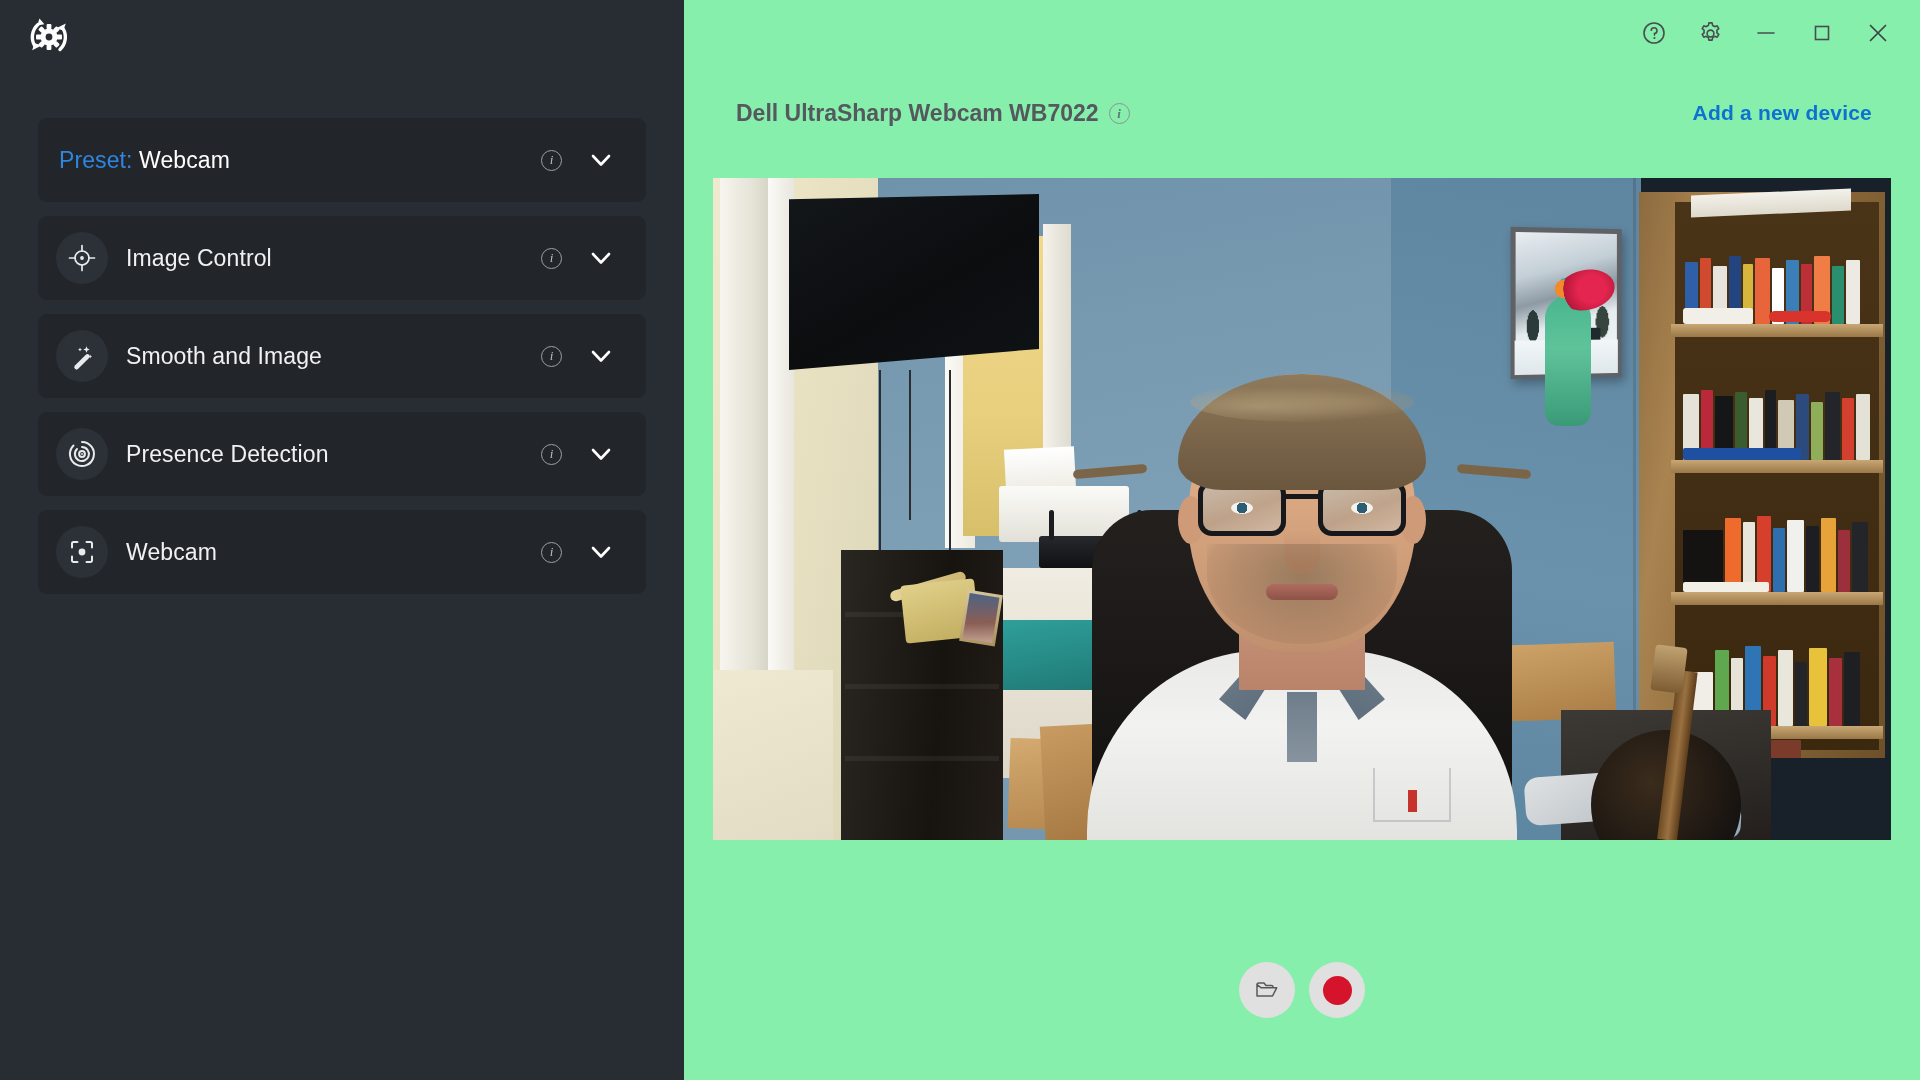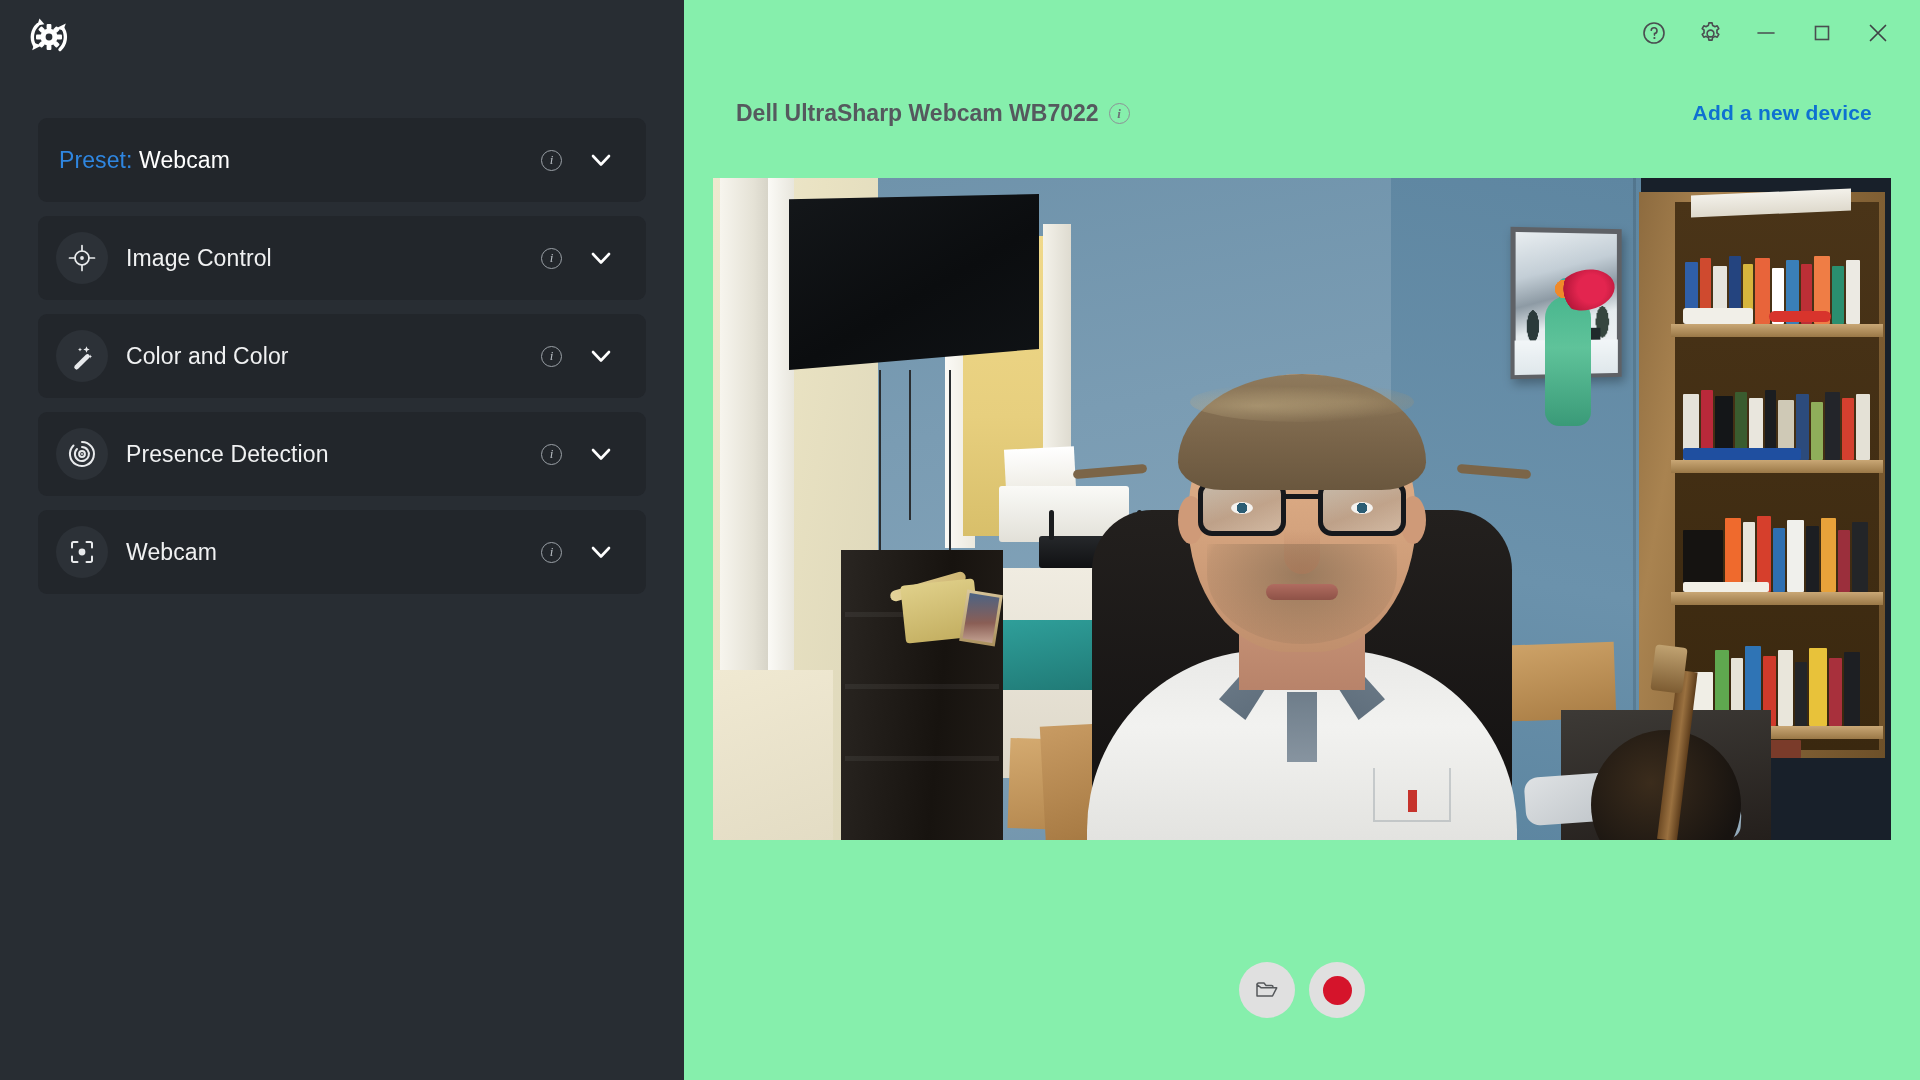--- a/index.html
+++ b/index.html
@@ -424,21 +424,21 @@
 
       <div class="panel-row">
         <div class="row-icon">
           <svg width="30" height="30" viewBox="0 0 30 30">
             <rect x="5" y="18.5" width="20" height="4.6" rx="2.3" fill="#e8eaec" transform="rotate(-45 15 20.8)"></rect>
             <path d="M19.5 5.3 L20.4 7.6 L22.7 8.5 L20.4 9.4 L19.5 11.7 L18.6 9.4 L16.3 8.5 L18.6 7.6 Z" fill="#e8eaec"></path>
             <path d="M13 6.6 L13.6 8 L15 8.6 L13.6 9.2 L13 10.6 L12.4 9.2 L11 8.6 L12.4 8 Z" fill="#e8eaec"></path>
             <path d="M23.2 13.5 L23.8 14.9 L25.2 15.5 L23.8 16.1 L23.2 17.5 L22.6 16.1 L21.2 15.5 L22.6 14.9 Z" fill="#e8eaec"></path>
           </svg>
         </div>
-        <div class="row-label">Color and Color</div>
+        <div class="row-label">Smooth and Image</div>
         <div class="row-right">
           <div class="info-circle">i</div>
           <div class="chev">
             <svg width="26" height="26" viewBox="0 0 26 26">
               <path d="M5 9 L13 17.5 L21 9" fill="none" stroke="#ffffff" stroke-width="2.6" stroke-linecap="round" stroke-linejoin="round"></path>
             </svg>
           </div>
         </div>
       </div>
 

